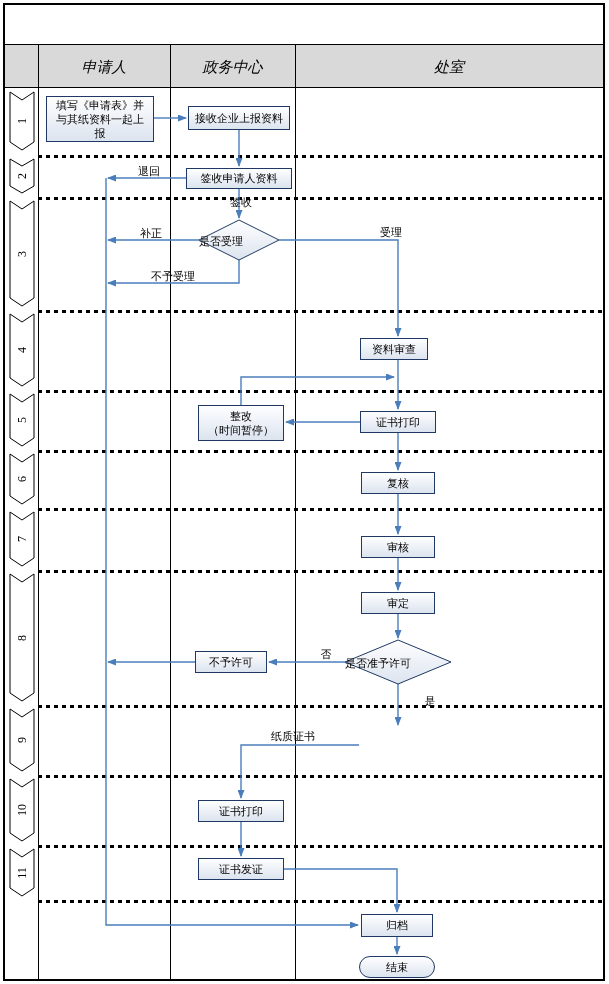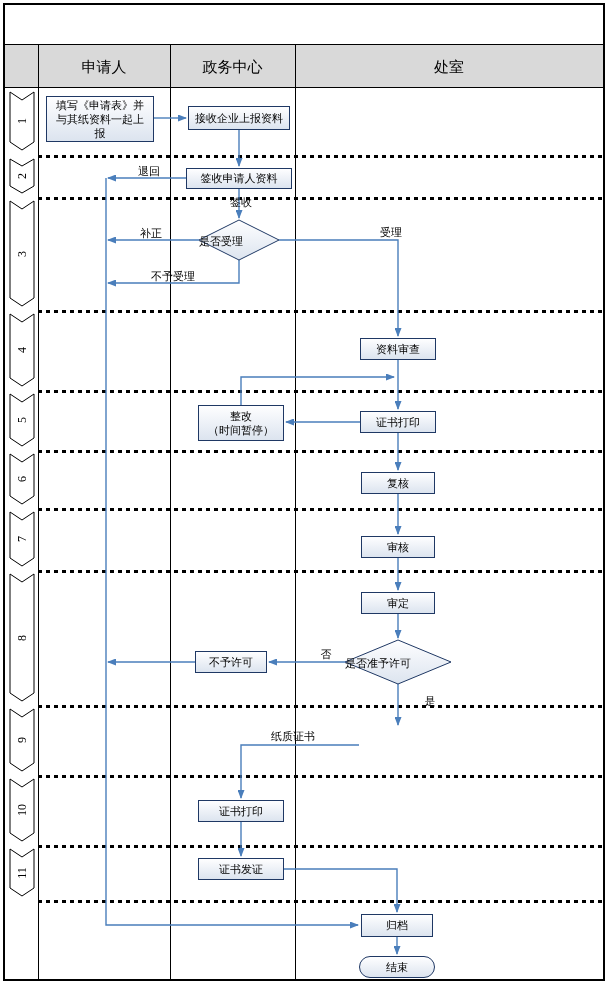--- a/index.html
+++ b/index.html
@@ -15,21 +15,21 @@
     position:absolute; left:5px; top:5px; width:598px; height:29px;
     background:#d9d9d9; border-bottom:2px solid #000;
     display:flex; align-items:center; padding-left:9px;
     font-size:16px; letter-spacing:1px;
   }
   .header-band {
     position:absolute; left:5px; top:44px; width:598px; height:44px;
     background:#d9d9d9; border-top:1px solid #000; border-bottom:1px solid #000;
   }
   .vline { position:absolute; top:44px; height:935px; width:1px; background:#000; z-index:1; }
-  .header-label { position:absolute; top:58px; font-size:15px; text-align:center; z-index:2; }
+  .header-label { position:absolute; top:58px; font-size:15px; text-align:center; z-index:2;font-style:italic; }
   .dash {
     position:absolute; left:38px; width:565px; height:3px; z-index:1;
     background:repeating-linear-gradient(90deg,#000 0 4px,transparent 4px 8px);
   }
   .lane-marker { position:absolute; left:9px; width:26px; z-index:2; }
   .lane-marker svg { display:block; }
   .lane-num {
     position:absolute; left:0; right:0; top:50%; text-align:center;
     transform:translateY(-50%) rotate(-90deg); font-size:12px; line-height:14px;
   }
@@ -177,21 +177,21 @@
     </g>
     <polygon points="239,220 279,240 239,260 199,240" fill="url(#nodeGrad)" stroke="#1f3864"></polygon>
     <polygon points="398,640 451,662 398,684 345,662" fill="url(#nodeGrad)" stroke="#1f3864"></polygon>
   </svg>
 
   <div class="node" style="left:46px;top:96px;width:108px;height:46px">填写《申请表》并
 与其纸资料一起上
 报</div>
   <div class="node" style="left:188px;top:106px;width:102px;height:24px">接收企业上报资料</div>
   <div class="node" style="left:186px;top:168px;width:106px;height:21px">签收申请人资料</div>
-  <div class="node" style="left:360px;top:338px;width:76px;height:22px">资料审查</div>
+  <div class="node" style="left:360px;top:338px;width:68px;height:22px">资料审查</div>
   <div class="node" style="left:360px;top:411px;width:76px;height:22px">证书打印</div>
   <div class="node" style="left:198px;top:405px;width:86px;height:36px">整改
 （时间暂停）</div>
   <div class="node" style="left:361px;top:472px;width:74px;height:22px">复核</div>
   <div class="node" style="left:361px;top:536px;width:74px;height:22px">审核</div>
   <div class="node" style="left:361px;top:592px;width:74px;height:22px">审定</div>
   <div class="node" style="left:195px;top:651px;width:72px;height:22px">不予许可</div>
   <div class="node" style="left:198px;top:800px;width:86px;height:22px">证书打印</div>
   <div class="node" style="left:198px;top:858px;width:86px;height:22px">证书发证</div>
   <div class="node" style="left:361px;top:914px;width:72px;height:23px">归档</div>

